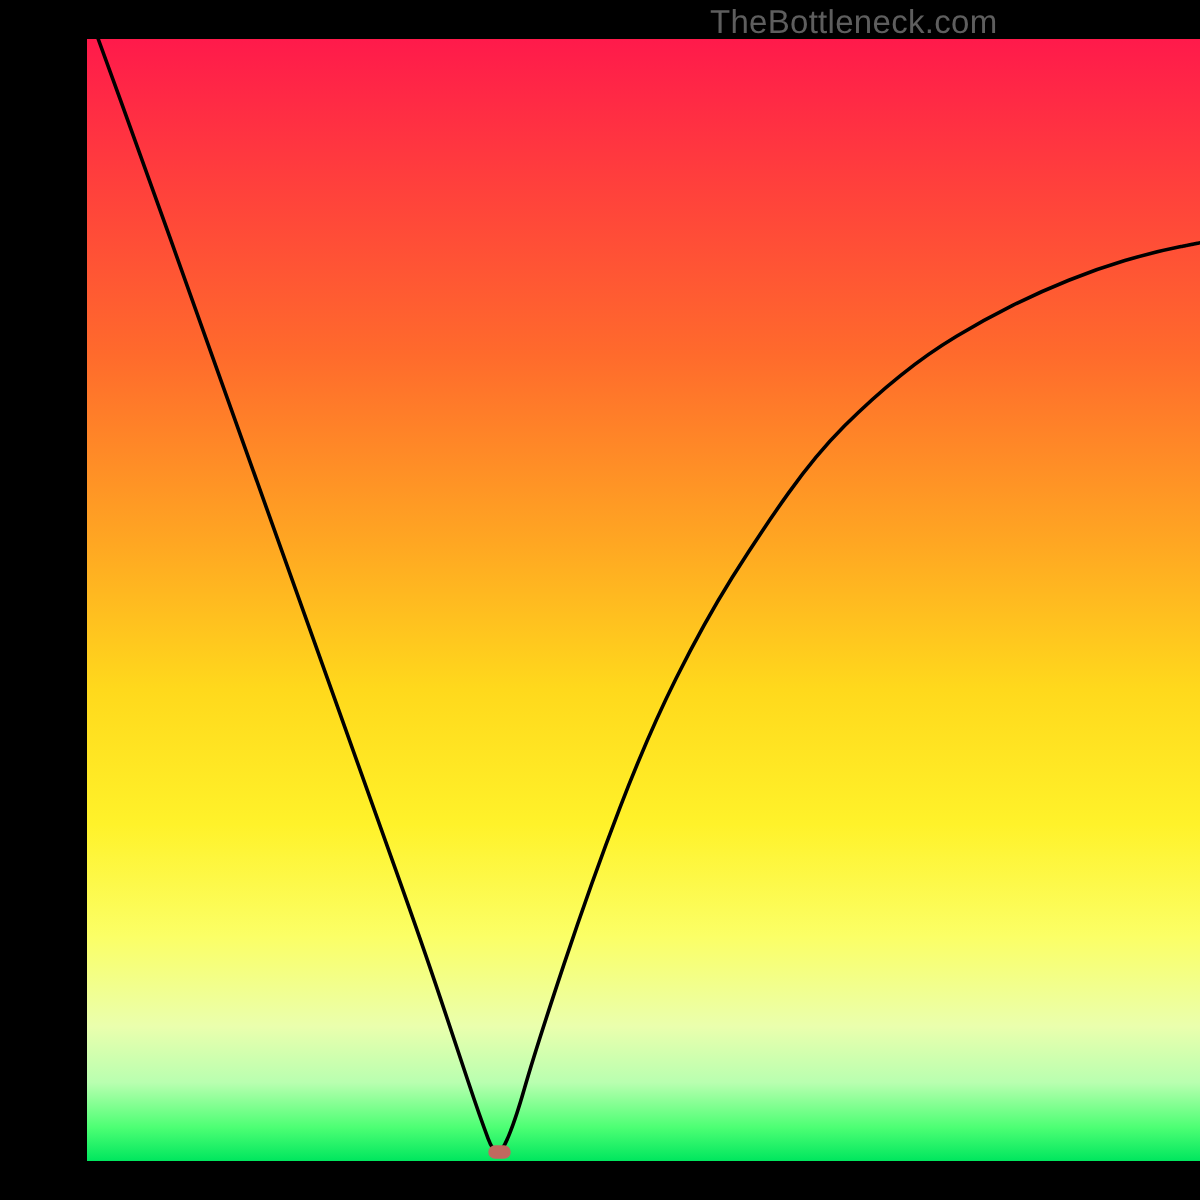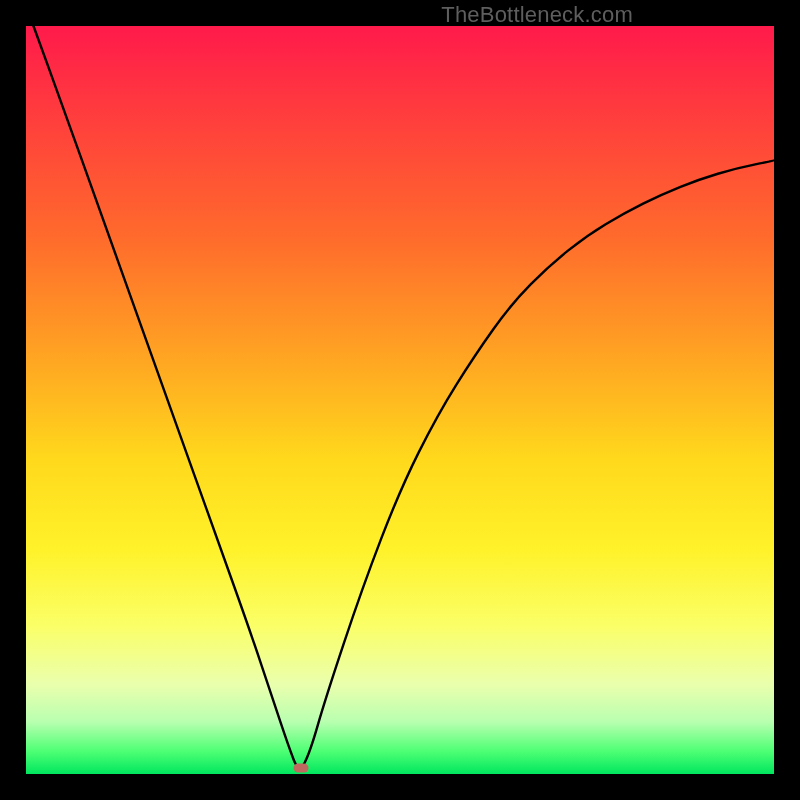--- a/index.html
+++ b/index.html
@@ -9,20 +9,21 @@
     height: 800px;
     overflow: hidden;
     background: #000;
     font-family: Arial, Helvetica, sans-serif;
   }
   .frame {
     position: relative;
     width: 641px;
     height: 800px;
     background: #000;
+    margin-left: 32px;
   }
   .watermark {
     position: absolute;
     top: 2px;
     right: 8px;
     color: #5e5e5e;
     font-size: 22px;
     font-weight: 500;
     letter-spacing: 0.2px;
     z-index: 10;

